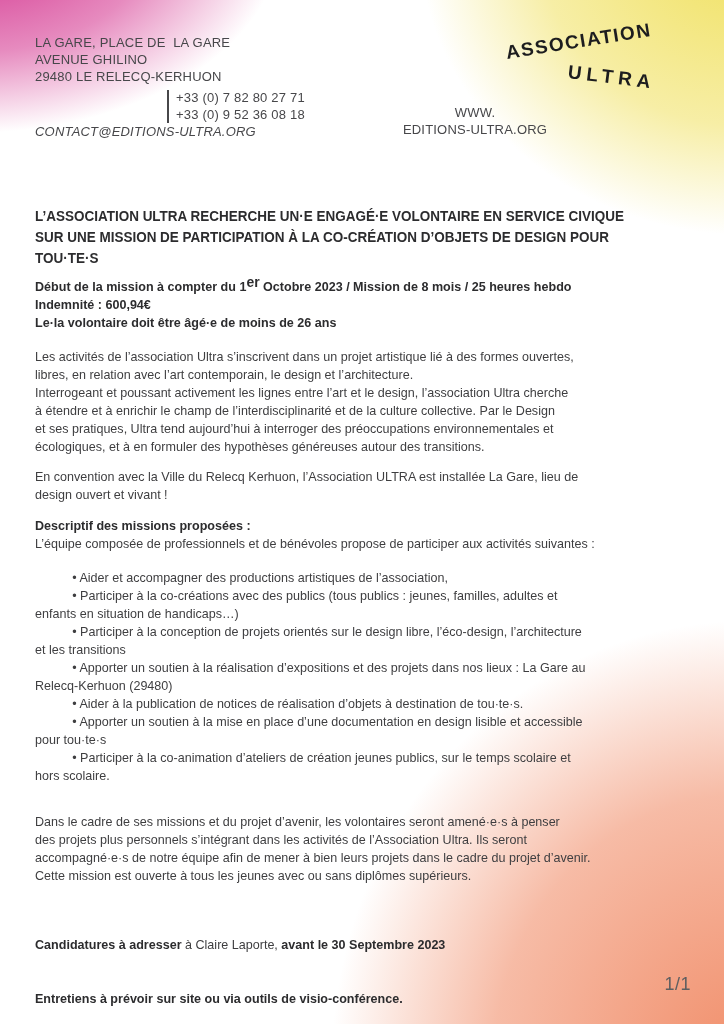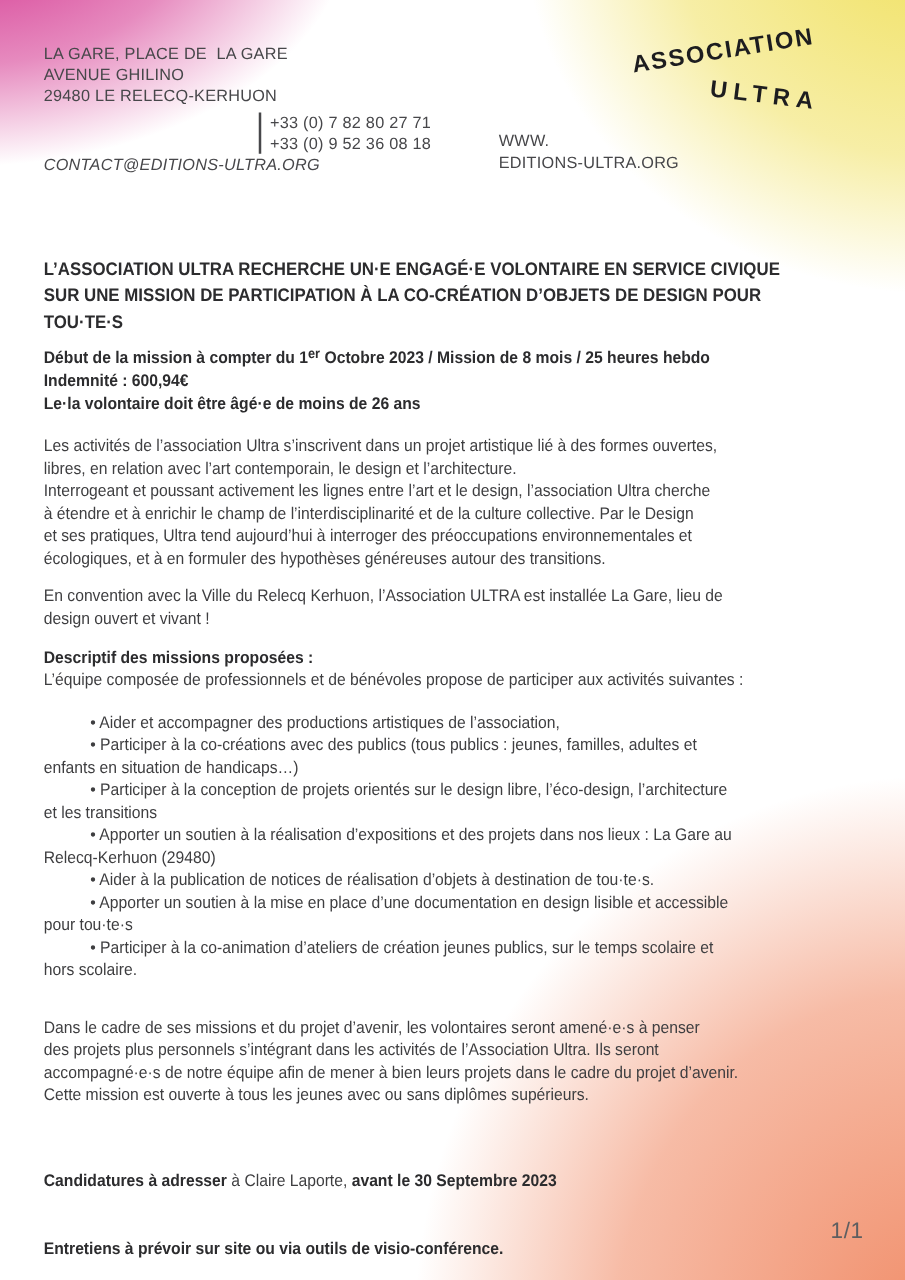--- a/index.html
+++ b/index.html
@@ -20,29 +20,29 @@
   
   .address {
     position:absolute; left:35px; top:34px;
     font-size:13px; line-height:17px; letter-spacing:0.2px;
     color:#47474a; white-space:pre;
   }
   .phones {
     position:absolute; left:167px; top:90px;
     border-left:2px solid #47474a; padding-left:7px;
     font-size:13px; line-height:16.5px; letter-spacing:0.2px;
-    color:#47474a; white-space:pre;margin-left:40px;
+    color:#47474a; white-space:pre;
   }
   .email {
     position:absolute; left:35px; top:124px;
     font-size:13px; letter-spacing:0.2px; color:#47474a;font-style:italic;
   }
   .www {
     position:absolute; left:399px; top:105px; width:152px;
-    text-align:left; font-size:13px; line-height:16.5px;
+    text-align:center; font-size:13px; line-height:16.5px;
     letter-spacing:0.2px; color:#47474a;
   }
   .logo-assoc, .logo-ultra {
     position:absolute; font-weight:bold; color:#1d1d1f; white-space:nowrap;
   }
   .logo-assoc {
     left:506px; top:42px; font-size:19px; letter-spacing:1.5px;
     transform:rotate(-9deg); transform-origin:left center;
   }
   .logo-ultra {
@@ -53,21 +53,21 @@
   .article {
     position:absolute; left:35px; top:200px; width:702px;
     transform:scaleX(0.93); transform-origin:0 0;
     font-size:13.5px; line-height:18px;
   }
   .article h1 {
     font-size:14.5px; line-height:21px; font-weight:bold;
     color:#2c2c2e; margin:6px 0 8px; white-space:pre;
   }
   .summary { font-weight:bold; color:#2c2c2e; margin:0 0 16px; }
-  .summary .sup { font-size:11px; position:relative; top:-4px; }
+  .summary .sup { font-size:15px; position:relative; top:-4px; }
   .para { margin:0; white-space:pre; }
   .m-para1 { margin-bottom:12px; }
   .m-para2 { margin-bottom:13px; }
   .m-heading { margin-bottom:12px; }
   .m-para3 { margin-bottom:16px; }
   .m-bullets { margin-bottom:28px; }
   .m-para4 { margin-bottom:15px; }
   .section-heading { font-weight:bold; color:#2c2c2e; white-space:pre; margin:0; }
   .bullet { margin:0; text-indent:40px; white-space:pre; }
   .cand { white-space:pre; }

